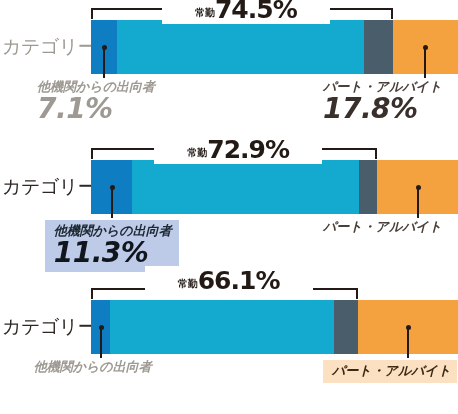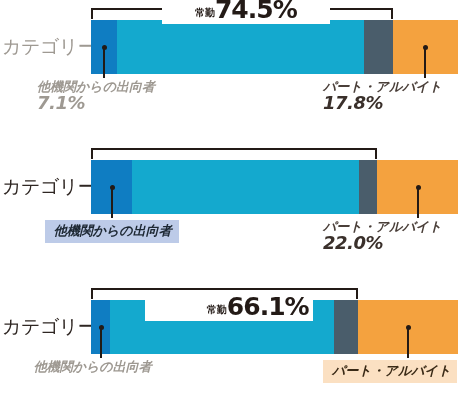--- a/index.html
+++ b/index.html
@@ -55,21 +55,21 @@
   .dot{position:absolute;width:5px;height:5px;border-radius:50%;background:#231a16;}
 
   
   .callout{
     position:absolute;
     white-space:nowrap;
     font-family:"DejaVu Sans","Liberation Sans",sans-serif;
     line-height:1.05;
   }
   .callout .co-name{display:block;font-size:13px;font-weight:bold;}
-  .callout .co-num{display:block;font-size:18px;font-weight:bold;letter-spacing:-0.5px;}
+  .callout .co-num{display:block;font-size:28px;font-weight:bold;letter-spacing:-0.5px;}
   .co-dim  .co-name{color:#9e9992;} .co-dim  .co-num{color:#9e9992;}
   .co-dark .co-name{color:#4a3f39;} .co-dark .co-num{color:#3a302b;}
   .co-hl-blue{background:#bdcbe8;padding:4px 9px 5px 9px;}
   .co-hl-blue .co-name{color:#1d2833;}
   .co-hl-blue .co-num{color:#10161c;}
   .co-hl-orange{background:#fbe0c2;padding:4px 9px 5px 9px;}
   .co-hl-orange .co-name{color:#3a2a16;}
   .co-hl-orange .co-num{color:#241808;}
   .co-center{text-align:left;font-style:italic;}
 </style>
@@ -99,40 +99,41 @@
       <span class="co-num">17.8%</span>
     </div>
     <div class="cat-label cat-strong" style="top: 174px;">カテゴリー②</div>
     <div class="bar" style="top: 160px;">
       <div class="seg" title="他機関からの出向者 11.3%" style="width: 11.3%; background: rgb(15, 125, 194);"></div>
       <div class="seg" title="常勤（プロパー） 61.6%" style="width: 61.6%; background: rgb(20, 169, 206);"></div>
       <div class="seg" title="その他 5.1%" style="width: 5.1%; background: rgb(74, 93, 107);"></div>
       <div class="seg" title="パート・アルバイト 22%" style="width: 22%; background: rgb(244, 162, 63);"></div>
     </div>
     <div class="bracket" style="left: 91px; width: 286.26px; top: 148px;"></div>
+    <div class="bracket-label" style="left: 154.13px; width: 160px; top: 135px;"><span class="bk-name">常勤</span><span class="bk-num">72.9%</span></div>
     <div class="dot" style="left: 109.736px; top: 185px;"></div>
     <div class="leader" style="left: 110.736px; top: 187px; height: 31px;"></div>
     <div class="callout co-center co-hl-blue" style="top: 220px; left: 44.7355px; width: 134px; box-sizing: border-box;">
       <span class="co-name">他機関からの出向者</span>
+      <span class="co-num">11.3%</span>
     </div>
     <div class="dot" style="left: 415.63px; top: 185px;"></div>
     <div class="leader" style="left: 416.63px; top: 187px; height: 31px;"></div>
     <div class="callout co-center co-dark" style="top: 220px; left: 323px; width: 134px; box-sizing: border-box;">
       <span class="co-name">パート・アルバイト</span>
-      <span class="co-num">22.0%</span>
     </div>
     <div class="cat-label cat-strong" style="top: 314px;">カテゴリー③</div>
     <div class="bar" style="top: 300px;">
       <div class="seg" title="他機関からの出向者 5.3%" style="width: 5.3%; background: rgb(15, 125, 194);"></div>
       <div class="seg" title="常勤（プロパー） 60.8%" style="width: 60.8%; background: rgb(20, 169, 206);"></div>
       <div class="seg" title="その他 6.7%" style="width: 6.7%; background: rgb(74, 93, 107);"></div>
       <div class="seg" title="パート・アルバイト 27.2%" style="width: 27.2%; background: rgb(244, 162, 63);"></div>
     </div>
     <div class="bracket" style="left: 91px; width: 267.176px; top: 288px;"></div>
-    <div class="bracket-label" style="left: 144.588px; width: 160px; top: 292px; text-align: right;"><span class="bk-name">常勤</span><span class="bk-num">66.1%</span></div>
+    <div class="bracket-label" style="left: 144.588px; width: 160px; top: 266px;"><span class="bk-name">常勤</span><span class="bk-num">66.1%</span></div>
     <div class="dot" style="left: 98.7255px; top: 325px;"></div>
     <div class="leader" style="left: 99.7255px; top: 327px; height: 31px;"></div>
     <div class="callout co-center co-dim" style="top: 360px; left: 33.7255px; width: 134px; box-sizing: border-box;">
       <span class="co-name">他機関からの出向者</span>
     </div>
     <div class="dot" style="left: 406.088px; top: 325px;"></div>
     <div class="leader" style="left: 407.088px; top: 327px; height: 31px;"></div>
     <div class="callout co-center co-hl-orange" style="top: 360px; left: 323px; width: 134px; box-sizing: border-box;">
       <span class="co-name">パート・アルバイト</span>
     </div>

